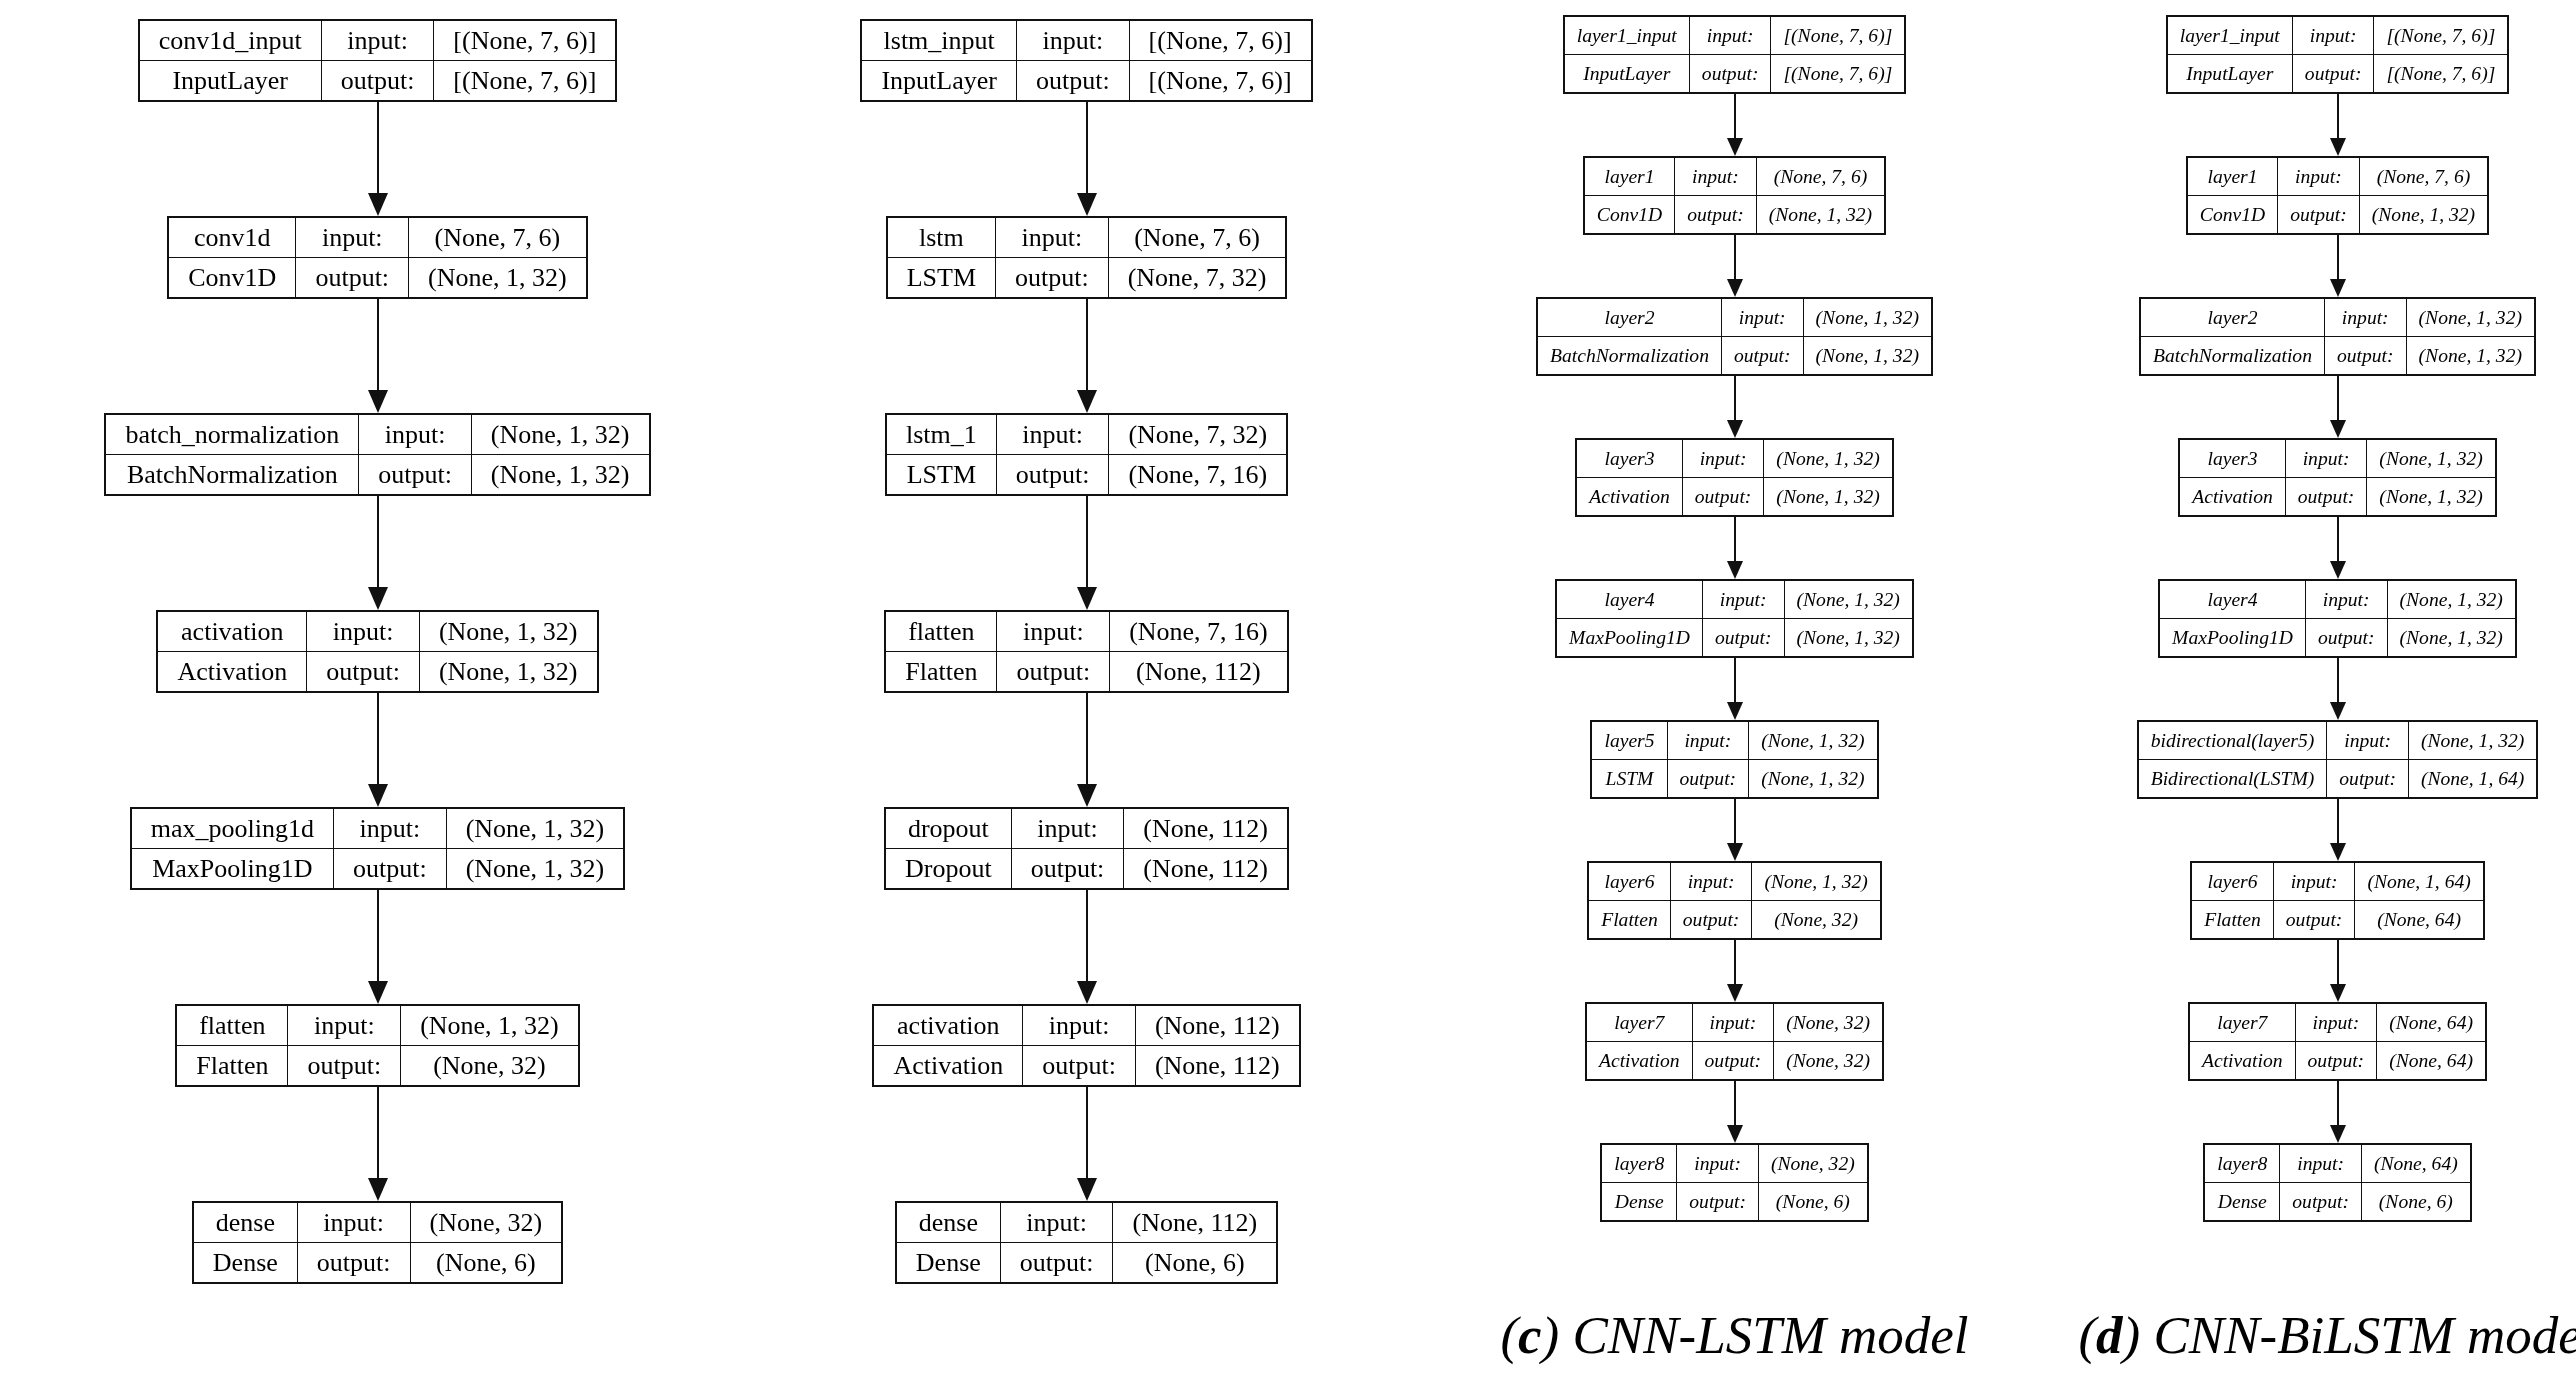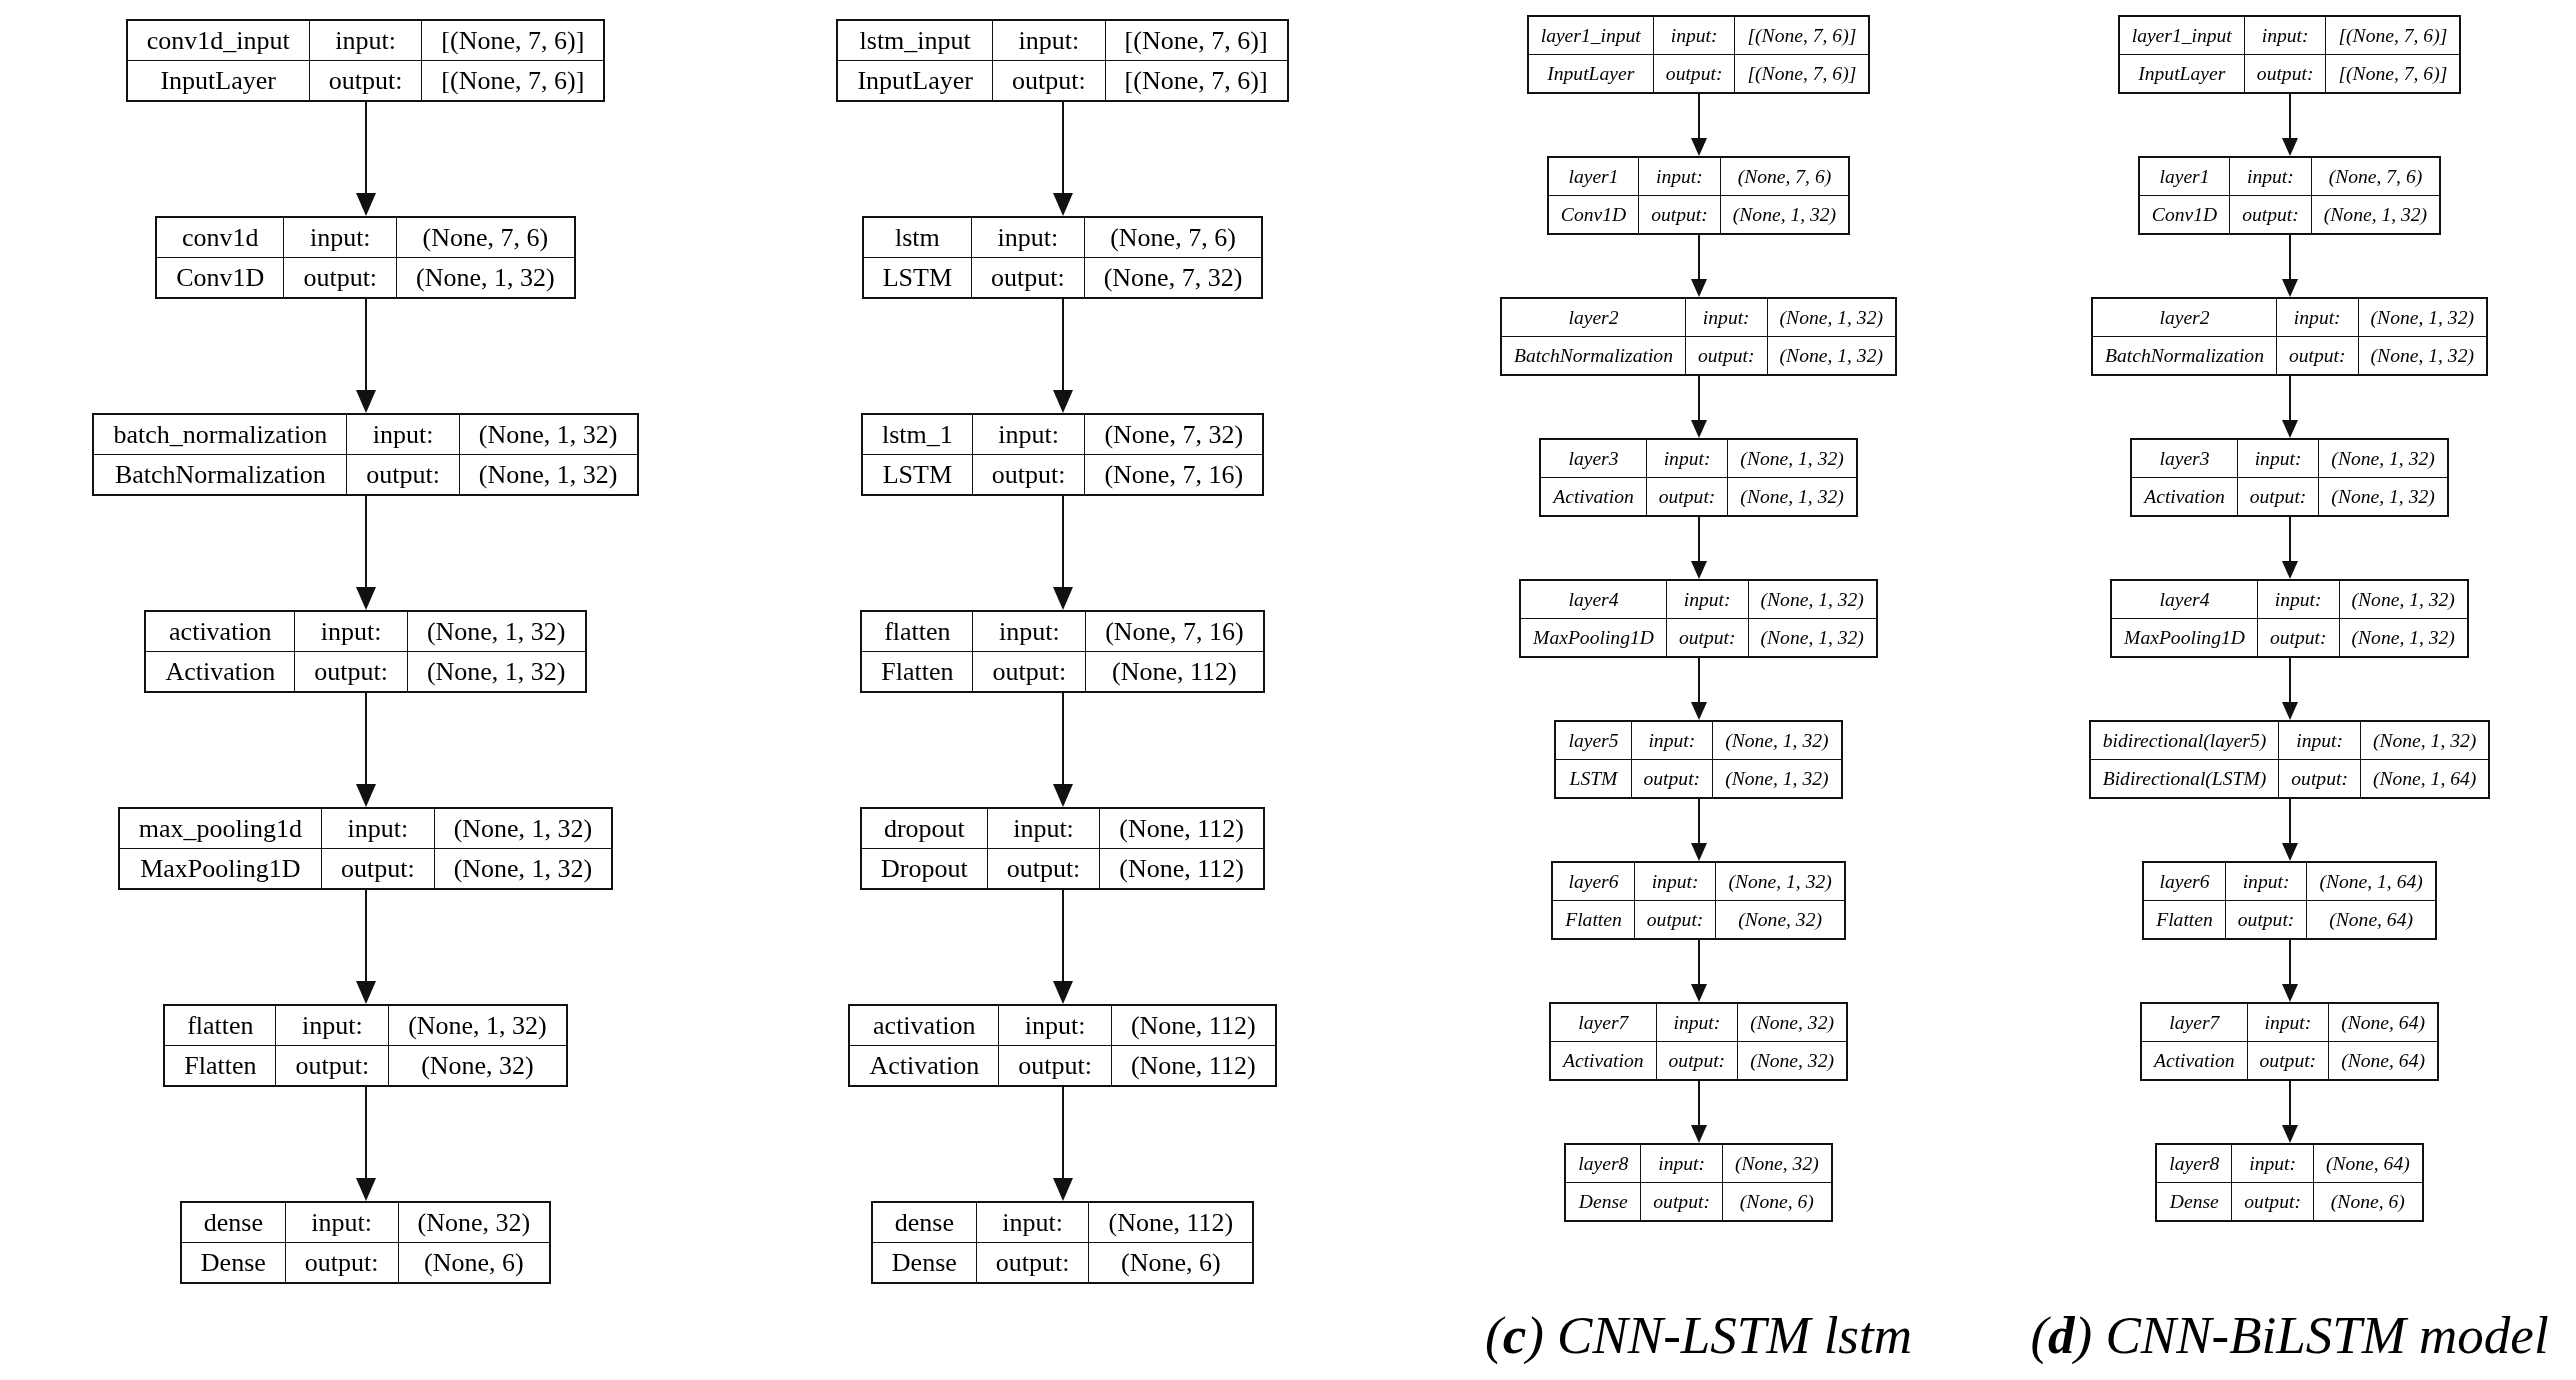--- a/index.html
+++ b/index.html
@@ -21,20 +21,21 @@
     flex-direction: row;
     overflow: hidden;
   }
   .column {
     position: relative;
     height: 1380px;
     display: flex;
     flex-direction: column;
     align-items: center;
     flex: 0 0 auto;
+    margin-left: 12px;
   }
   .column.large { padding-top: 19px; box-sizing: border-box; }
   .column.small { padding-top: 15px; box-sizing: border-box; font-style: italic; }
 
   .node {
     display: inline-grid;
     grid-template-columns: auto auto auto;
     border: 2px solid #111111;
     background: #ffffff;
     flex: 0 0 auto;
@@ -358,21 +359,21 @@
     <div class="head"></div>
   </div>
       <div class="node">
     <div class="cell r1 c1">layer8</div>
     <div class="cell r1 c2">input:</div>
     <div class="cell r1 c3">(None, 32)</div>
     <div class="cell r2 c1">Dense</div>
     <div class="cell r2 c2">output:</div>
     <div class="cell r2 c3">(None, 6)</div>
   </div>
-      <div class="caption"><span class="cap-open">(</span><span class="cap-letter">c</span><span class="cap-rest">) CNN-LSTM lstm</span></div>
+      <div class="caption"><span class="cap-open">(</span><span class="cap-letter">c</span><span class="cap-rest">) CNN-LSTM model</span></div>
     </div>
     <div class="column small" style="width: 573px;">
       <div class="node">
     <div class="cell r1 c1">layer1_input</div>
     <div class="cell r1 c2">input:</div>
     <div class="cell r1 c3">[(None, 7, 6)]</div>
     <div class="cell r2 c1">InputLayer</div>
     <div class="cell r2 c2">output:</div>
     <div class="cell r2 c3">[(None, 7, 6)]</div>
   </div>

